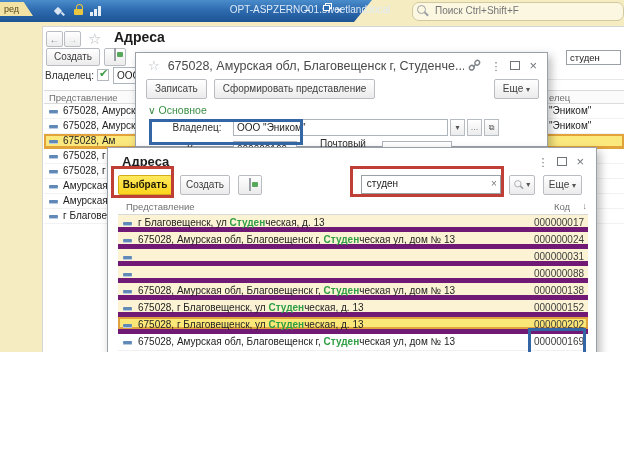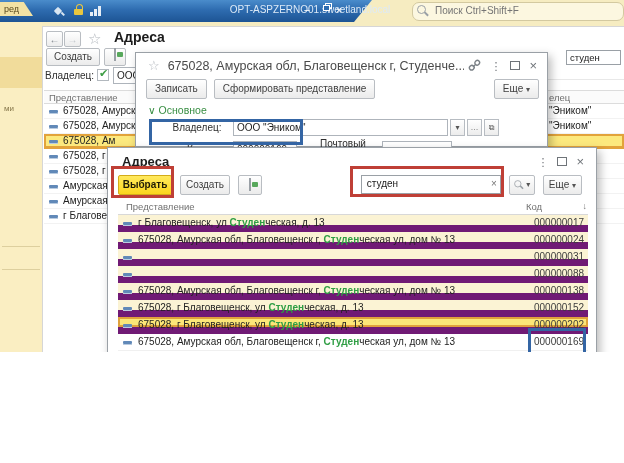--- a/index.html
+++ b/index.html
@@ -99,24 +99,24 @@
   .d2-search{margin-left:auto;position:relative;width:140px;height:19px;border:1px solid #9aa0a6;box-sizing:border-box;background:#fff;}
   .d2-search input{position:absolute;left:3px;top:1px;width:118px;border:none;outline:none;font-size:10px;color:#222;font-family:inherit;background:transparent;}
   .d2-search .clear{position:absolute;right:3px;top:2px;font-size:10px;color:#777;}
   .magbtn{width:26px;height:19px;display:flex;align-items:center;justify-content:center;gap:1px;}
   .magbtn .mag{transform:scale(.8);}
   .caret{font-size:8px;color:#555;}
 
   .d2-table{position:absolute;left:10px;top:53px;width:470px;height:251px;}
   .d2-thead{position:relative;height:13px;border-bottom:1px solid #d8d8d8;background:#fff;}
   .d2-thead .h1{position:absolute;left:8px;top:0;font-size:9.5px;color:#707070;}
-  .d2-thead .h2{position:absolute;left:408px;top:0;font-size:9.5px;color:#707070;}
+  .d2-thead .h2{position:absolute;left:436px;top:0;font-size:9.5px;color:#707070;}
   .d2-thead .sort{position:absolute;right:1px;top:0;font-size:9px;color:#777;}
   .colsep{position:absolute;left:412px;top:0;width:1px;height:251px;background:#e7e7e7;}
-  .d2-row{position:relative;height:17px;box-sizing:border-box;font-size:10px;color:#222;border-bottom:7px solid #701a75;}
+  .d2-row{position:relative;height:17px;box-sizing:border-box;font-size:10px;color:#222;border-bottom:5px solid #701a75;}
   .d2-row.cream{background:#fbf3d4;}
   .d2-row.plain{background:#fff;border-bottom:1px solid #f0f0f0;}
   .d2-row.selected{background:#fbe678;box-shadow:inset 0 0 0 2px #e0a23c;}
   .d2-row .dash{top:7px;}
   .d2-row .t{position:absolute;left:20px;top:2px;white-space:nowrap;overflow:hidden;max-width:388px;}
   .d2-row .t b{color:#2f9e44;}
   .d2-row .code{position:absolute;left:416px;top:2px;color:#3d3d3d;}
 
   
   .ann{z-index:10;box-sizing:border-box;pointer-events:none;}
@@ -152,26 +152,20 @@
     <div class="abs tb-title">OPT-ASPZERNO01.sweetland.local</div>
     <div class="abs tb-ctl" style="left:300px;">−</div>
     <div class="abs tb-ctl" style="left:316px;"><span class="restore-glyph"></span></div>
     <div class="abs tb-ctl" style="left:332px;">×</div>
     <div class="abs tb-search">
       <div class="abs mag" style="left:4px;top:2px;"></div>
       <input placeholder="Поиск Ctrl+Shift+F" style="">
     </div>
   </div>
 
-  <div class="abs sidebar">
-    <div class="abs sidebar-band"></div>
-    <div class="abs sidebar-label">ми</div>
-    <div class="abs sidebar-line" style="top:224px;"></div>
-    <div class="abs sidebar-line" style="top:247px;"></div>
-  </div>
 
   <div class="abs mainwin"></div>
 
   <div class="abs navbtn" style="left:46px;">←</div>
   <div class="abs navbtn" style="left:64px;color:#c0c5ca;">→</div>
   <div class="abs star" style="left:88px;top:30px;">☆</div>
   <div class="abs main-title">Адреса</div>
 
   <div class="abs btn" style="left:46px;top:48px;width:54px;height:18px;line-height:16px;">Создать</div>
   <div class="abs btn" style="left:104px;top:48px;width:22px;height:18px;"><span class="doc-icon"></span></div>

